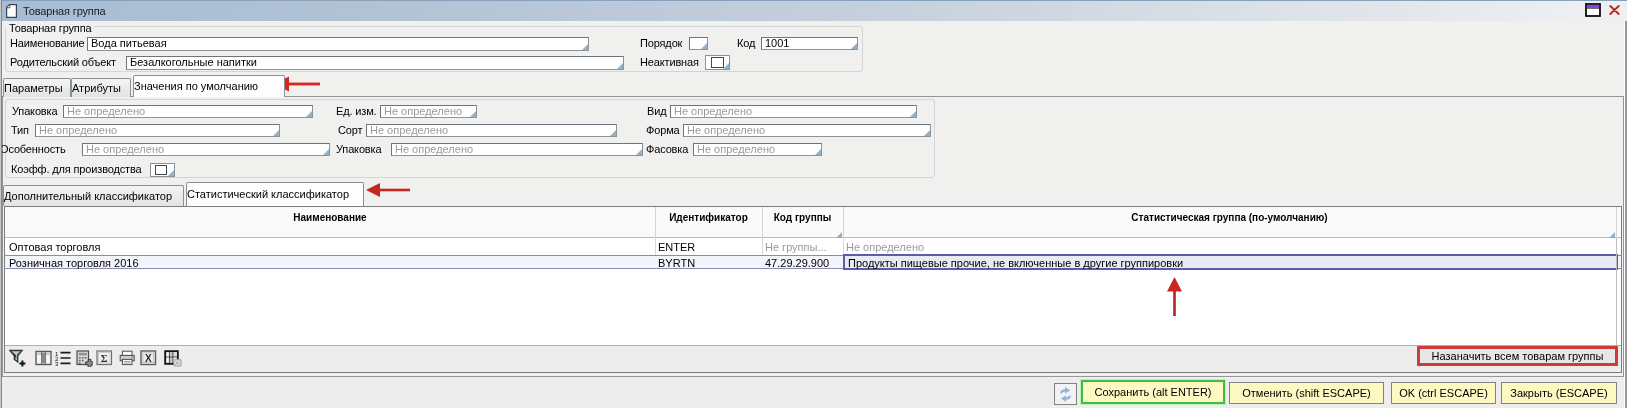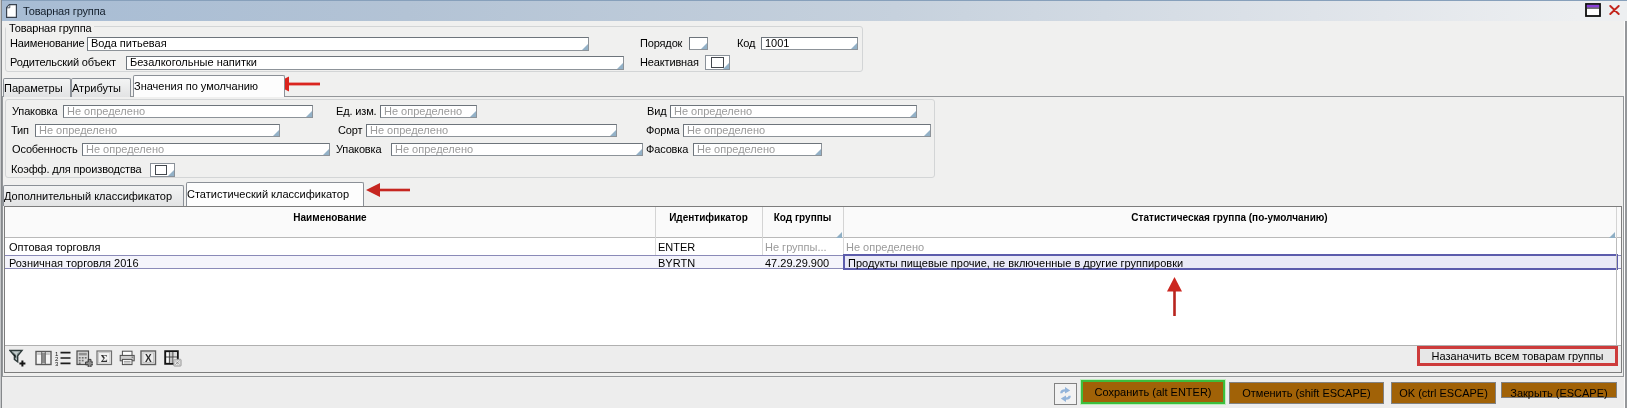--- a/index.html
+++ b/index.html
@@ -7,21 +7,21 @@
 .abs{position:absolute}
 .lbl{position:absolute;line-height:13px;white-space:nowrap;letter-spacing:-0.15px}
 .inp{position:absolute;background:#fff;border:1px solid;border-color:#6d747b #8d9399 #8d9399 #6d747b}
 .inp i{content:"";position:absolute;right:0;bottom:0;width:0;height:0;border-bottom:6px solid #93b1c7;border-left:6px solid transparent}
 .inp span{position:absolute;left:3px;top:0;line-height:11px;white-space:nowrap}
 .ph{color:#9b9b9b}
 .tab{position:absolute;border:1px solid #8b9097;border-bottom:none;border-radius:2px 2px 0 0;background:linear-gradient(#f3f4f4,#e2e3e4);text-align:left;z-index:2}
 .tab.act{background:#fdfdfd;z-index:3}
 .hdrtxt{position:absolute;font-weight:bold;font-size:10px;text-align:center;line-height:11px}
 .cell{position:absolute;line-height:15px;white-space:nowrap}
-.btn{position:absolute;background:#a16207;border:1px solid #828282;text-align:center;font-size:11px}
+.btn{position:absolute;background:#fef9c3;border:1px solid #828282;text-align:center;font-size:11px}
 svg{position:absolute;display:block}
 </style></head>
 <body>
 
 <div class="abs" style="left:0;top:0;width:1627px;height:21px;background:linear-gradient(90deg,#a7bcd4 0%,#b3c3d5 25%,#c6d1dd 55%,#e2e6eb 85%,#edeff1 97%);border-top:1px solid #87a0bb"></div>
 <svg style="left:6px;top:4px" width="11" height="14" viewBox="0 0 11 14">
     <path d="M3.4 .6 H10.4 V13.4 H0.6 V3.6 Z" fill="#fff" stroke="#39424e" stroke-width="1.2"></path>
     <path d="M3.8 0.8 L3.8 3.8 L0.8 3.8" fill="#d8dde2" stroke="#39424e" stroke-width="0.8"></path>
   </svg>
 <div class="lbl" style="left:23px;top:5px;color:#131e2b">Товарная группа</div>
@@ -100,21 +100,21 @@
 <div class="lbl" style="left:338px;top:124px">Сорт</div>
 <div class="inp" style="left:366px;top:124px;width:251px;height:13px">
     <span class="ph">Не определено</span>
     <i></i>
   </div>
 <div class="lbl" style="left:646px;top:124px">Форма</div>
 <div class="inp" style="left:683px;top:124px;width:248px;height:13px">
     <span class="ph">Не определено</span>
     <i></i>
   </div>
-<div class="lbl" style="left:12px;top:143px">Особенность</div>
+<div class="lbl" style="left:0;top:143px">Особенность</div>
 <div class="inp" style="left:82px;top:143px;width:248px;height:13px">
     <span class="ph">Не определено</span>
     <i></i>
   </div>
 <div class="lbl" style="left:336px;top:143px">Упаковка</div>
 <div class="inp" style="left:391px;top:143px;width:252px;height:13px">
     <span class="ph">Не определено</span>
     <i></i>
   </div>
 <div class="lbl" style="left:646px;top:143px">Фасовка</div>
@@ -232,13 +232,13 @@
 
 <div class="abs" style="left:0;top:378px;width:1627px;height:30px;background:#ededed"></div>
 <div class="btn" style="left:1054px;top:383px;width:23px;height:22px;background:#f2f2f2"></div>
 <svg style="left:1057px;top:387px" width="17" height="15" viewBox="0 0 17 15">
     <path d="M3.2 6.2 Q3.2 2.2 8 2.2 L8 0 L13.2 3.4 L8 6.6 L8 4.6 Q5.4 4.6 5.4 6.2 Z" fill="#93b4da"></path>
     <path d="M13.8 8.8 Q13.8 12.8 9 12.8 L9 15 L3.8 11.6 L9 8.4 L9 10.4 Q11.6 10.4 11.6 8.8 Z" fill="#93b4da"></path>
   </svg>
 <div class="btn" style="left:1081px;top:380px;width:144px;height:24px;line-height:20px;border:2px solid #3dbe3d;box-shadow:0 0 0 1px #bfeebf">Сохранить (alt ENTER)</div>
 <div class="btn" style="left:1229px;top:382px;width:155px;height:22px;line-height:20px">Отменить (shift ESCAPE)</div>
 <div class="btn" style="left:1391px;top:382px;width:105px;height:22px;line-height:20px">OK (ctrl ESCAPE)</div>
-<div class="btn" style="left:1501px;top:382px;width:116px;height:16px;line-height:20px">Закрыть (ESCAPE)</div>
+<div class="btn" style="left:1501px;top:382px;width:116px;height:22px;line-height:20px">Закрыть (ESCAPE)</div>
 
 </body></html>

